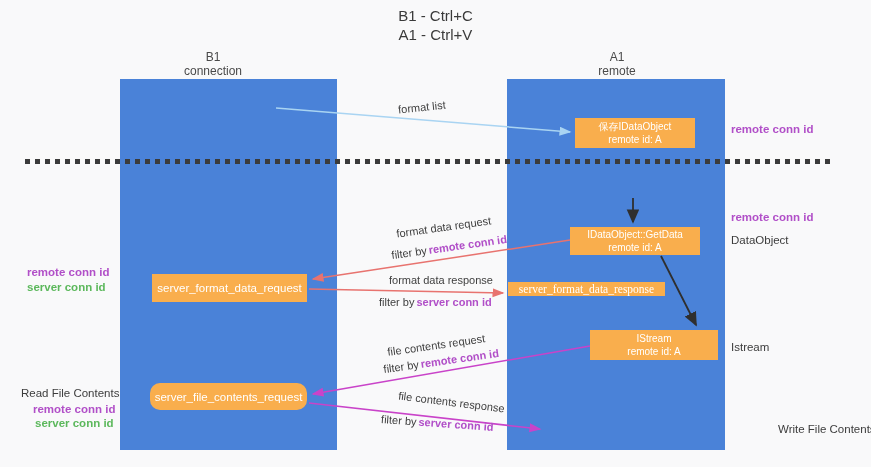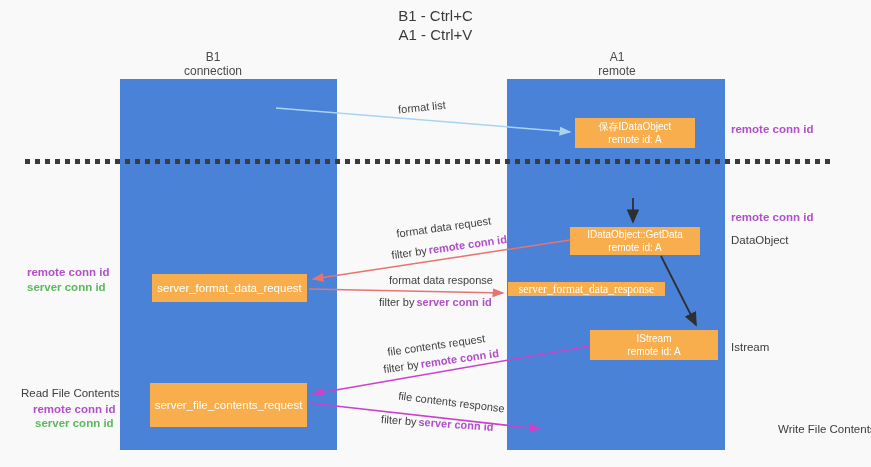--- a/index.html
+++ b/index.html
@@ -95,21 +95,21 @@
 
   <div class="node orange one-line" style="left:508px;top:282px;width:157px;height:14px;font-family:Liberation Serif, serif;">
     <span>server_format_data_response</span>
   </div>
 
   <div class="node orange two-line" style="left:590px;top:330px;width:128px;height:30px;">
     <span>IStream</span>
     <span>remote id: A</span>
   </div>
 
-  <div class="node orange one-line" style="left:150px;top:383px;width:157px;height:44px;">
+  <div class="node orange one-line" style="left:150px;top:383px;width:157px;height:27px;border-radius:10px;">
     <span>server_file_contents_request</span>
   </div>
 
 
   <div class="side-label purple" style="left:731px;top:123px;">remote conn id</div>
   <div class="side-label purple" style="left:731px;top:211px;">remote conn id</div>
   <div class="side-label" style="left:731px;top:234px;">DataObject</div>
   <div class="side-label" style="left:731px;top:341px;">Istream</div>
   <div class="side-label" style="left:736px;top:423px;margin-left:42px;">Write File Contents</div>
 

